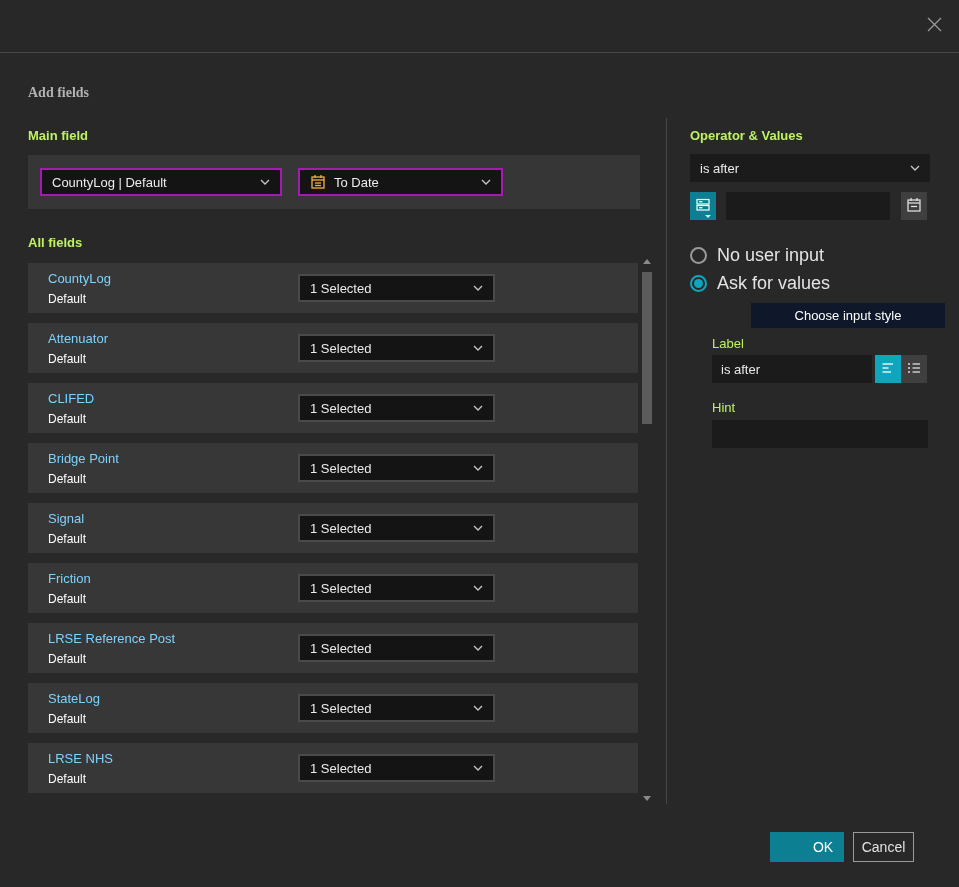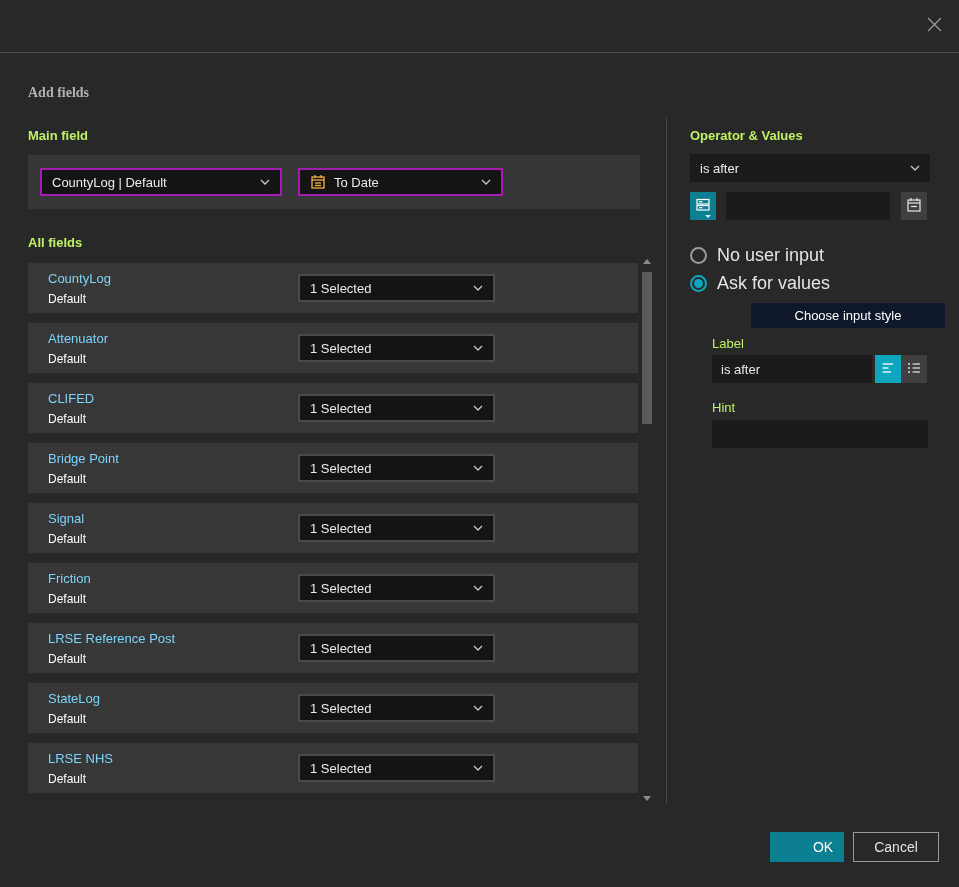--- a/index.html
+++ b/index.html
@@ -80,21 +80,21 @@
   .toggle-btn{top:355px;}
   .toggle-active{background:#0da6bd;}
   .toggle-inactive{background:#3f3f3f;}
 
   
   .ok-btn{
     position:absolute;left:770px;top:832px;width:74px;height:30px;border:none;cursor:pointer;
     background:#0d7f93;color:#fff;font-size:14px;font-family:"Liberation Sans",sans-serif;padding-left:38px;
   }
   .cancel-btn{
-    position:absolute;left:853px;top:832px;width:86px;height:30px;cursor:pointer;box-sizing:border-box;
+    position:absolute;left:853px;top:832px;width:61px;height:30px;cursor:pointer;box-sizing:border-box;
     background:transparent;border:1px solid #9a9a9a;color:#e2e2e2;font-size:14px;font-family:"Liberation Sans",sans-serif;
   }
 </style>
 </head>
 <body>
 
 <div class="dialog">
 
   <div class="titlebar">
     <div class="close-btn">

